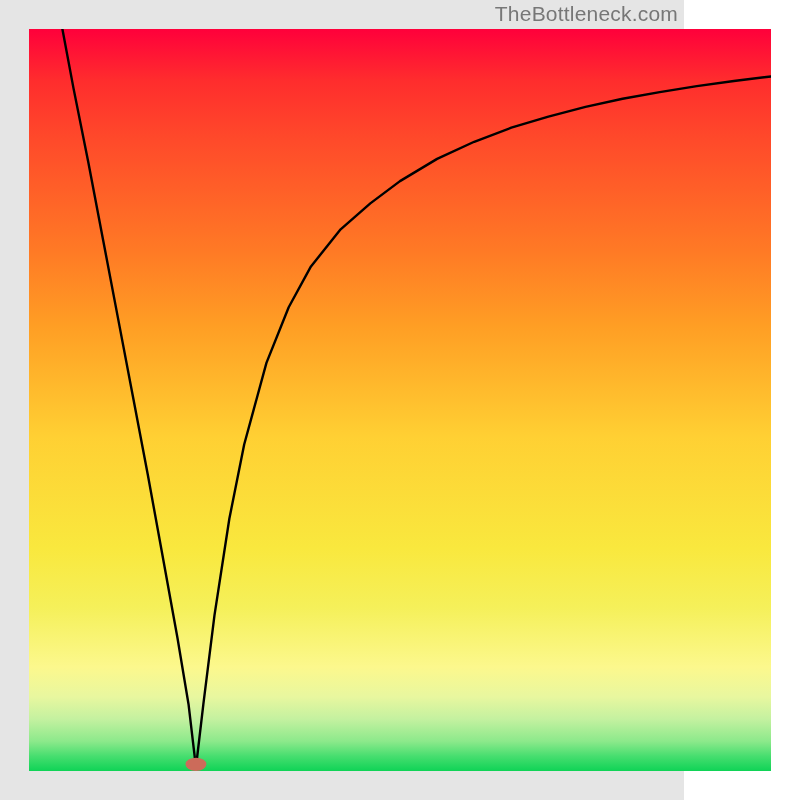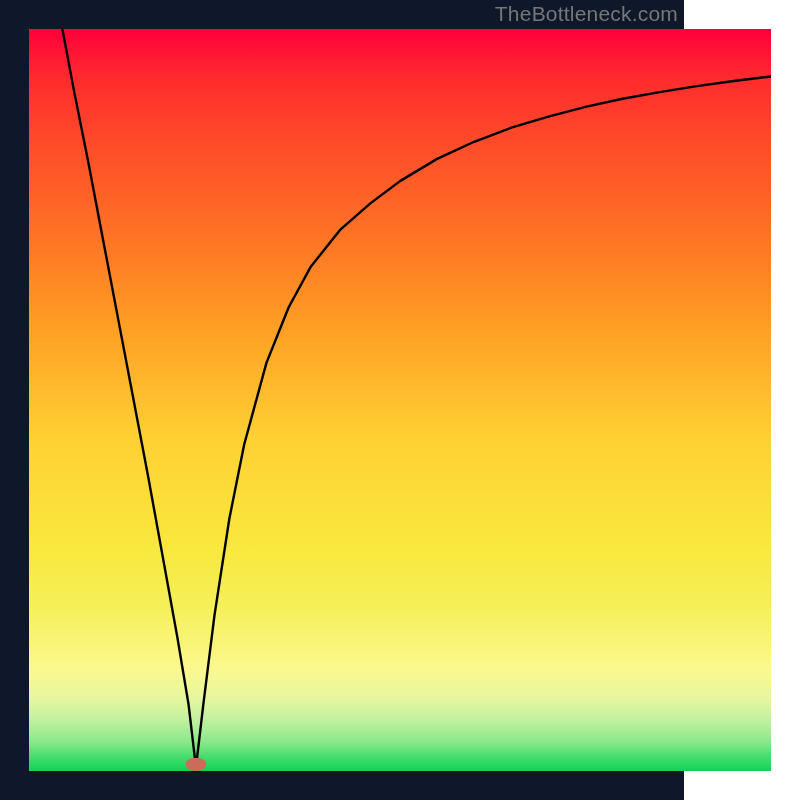--- a/index.html
+++ b/index.html
@@ -7,21 +7,21 @@
     padding: 0;
     width: 800px;
     height: 800px;
     overflow: hidden;
     background: #fff;
   }
   .frame {
     position: relative;
     width: 684px;
     height: 800px;
-    background: #0f172a;
+    background: #e5e5e5;
   }
   .plot-area {
     position: absolute;
     left: 29px;
     top: 29px;
     width: 742px;
     height: 742px;
     background: linear-gradient(to bottom,
       #ff003b 0%,
       #ff2d2d 7%,

